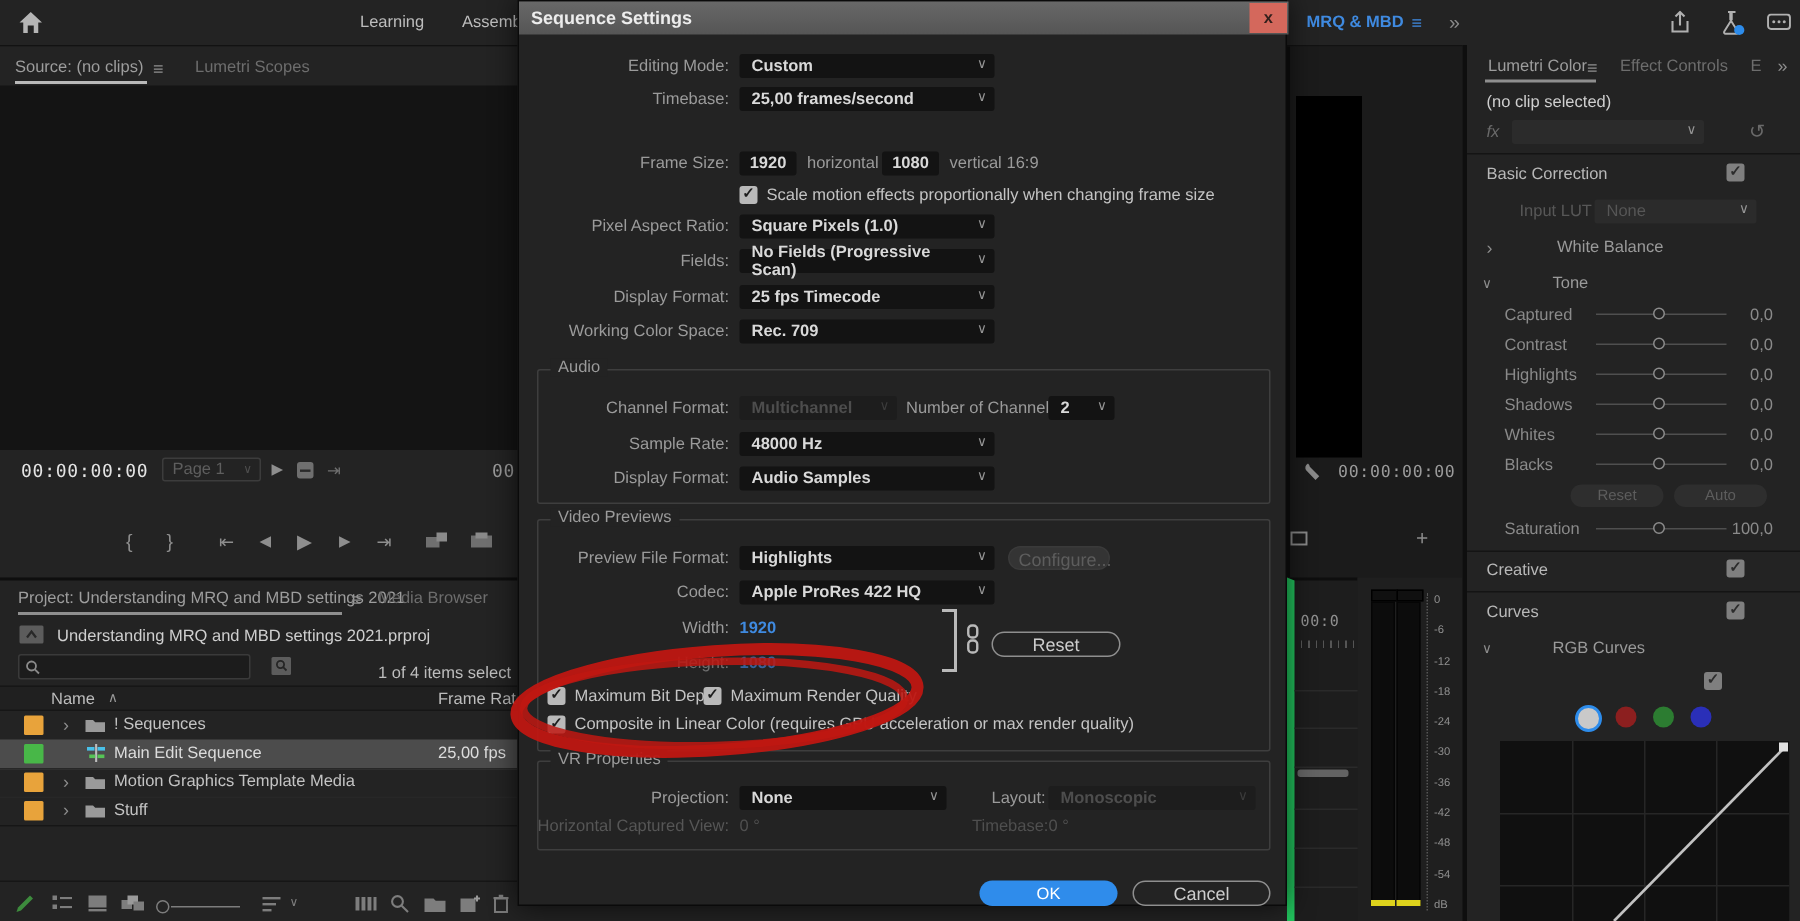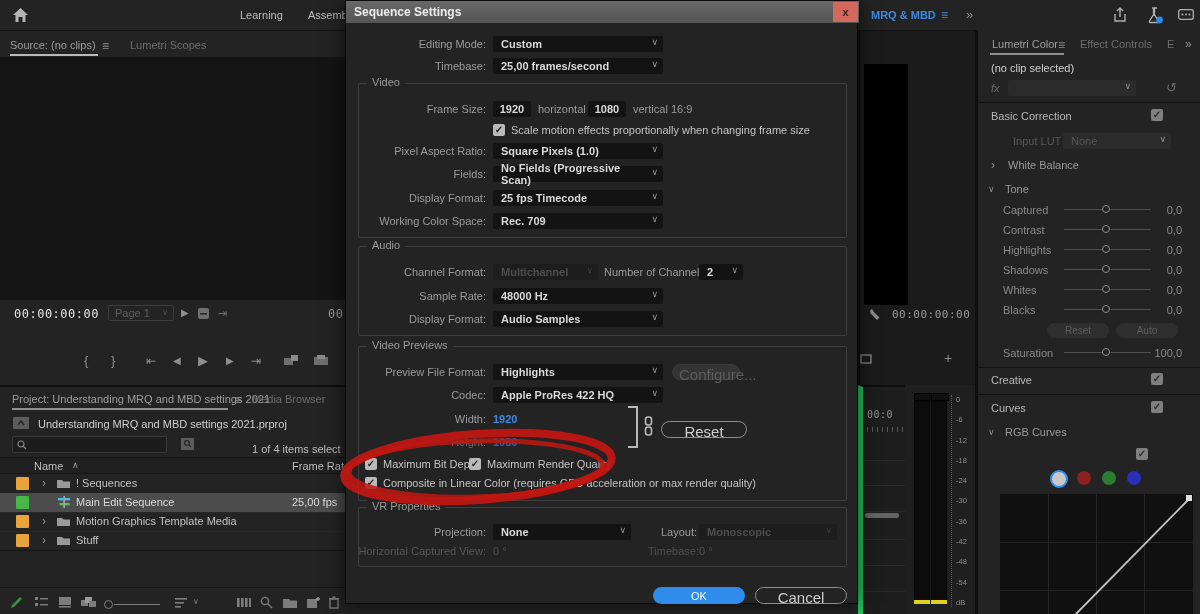--- a/index.html
+++ b/index.html
@@ -33,38 +33,38 @@
   .dd.dis .cv{color:#3c3c3c;}
   .dd.lum{background:#2b2b2b;color:#565656;font-weight:normal;}
   .inp{position:absolute;top:1px;height:16px;background:#131313;border-radius:2px;box-sizing:border-box;
       text-align:center;line-height:16px;color:#d9d9d9;font-weight:bold;}
   .cb{position:absolute;width:12px;height:12px;background:#b9b9b9;border-radius:2px;color:#1d1d1d;
       font-size:10px;line-height:12px;text-align:center;font-weight:bold;}
   .cb.dim{background:#7f7f7f;color:#2c2c2c;}
   .grp{position:absolute;left:12px;width:489px;border:1px solid #3e3e3e;border-radius:2px;box-sizing:border-box;}
   .grp .cap{position:absolute;top:-8px;left:8px;background:#232323;padding:0 5px;color:#9b9b9b;}
   .pill{position:absolute;box-sizing:border-box;border:1px solid #8f8f8f;border-radius:9px;background:none;
-      color:#cdcdcd;text-align:center;font-size:15px;font-family:"Liberation Sans",sans-serif;}
+      color:#cdcdcd;text-align:center;font-size:12px;font-family:"Liberation Sans",sans-serif;}
   .pill.dis{border-color:#3a3a3a;background:#343434;color:#5d5d5d;}
   .blue{color:#3f8ae0;font-weight:bold;}
   .blue.dim{color:#35639c;}
   #ok-btn{position:absolute;left:307px;top:586px;width:92px;height:17px;border:none;border-radius:9px;
       background:#2f8ceb;color:#fff;font-size:11px;font-family:"Liberation Sans",sans-serif;}
   
   .panel-bg{background:#232323;}
   .well{background:#141414;}
   .icon{color:#8e8e8e;}
   .row{position:absolute;left:0;width:345px;height:19px;line-height:19px;color:#c3c3c3;border-bottom:1px solid #272727;}
   .row.sel{background:#4c4c4c;color:#dcdcdc;}
   .sw{position:absolute;left:16px;top:3px;width:13px;height:13px;border-radius:1px;}
   .sw.orange{background:#e8a33b;} .sw.green{background:#48b748;}
   
   #lumetri{position:absolute;left:975px;top:30px;width:225px;height:584px;background:#232323;border-left:3px solid #0e0e0e;box-sizing:border-box;}
   .lrow{position:absolute;left:0;width:225px;height:16px;line-height:16px;}
-  .ltxt{color:#9a9a9a;}
+  .ltxt{color:#9a9a9a;margin-left:30px;}
   .sld-track{position:absolute;left:86px;top:7px;width:87px;height:1px;background:#4f4f4f;}
   .sld-thumb{position:absolute;left:124px;top:3px;width:8px;height:8px;border:1px solid #8c8c8c;border-radius:50%;background:#232323;box-sizing:border-box;}
   .sld-val{position:absolute;left:176px;width:28px;text-align:right;color:#8a8a8a;}
   .divider{position:absolute;left:0;width:225px;height:1px;background:#141414;}
   .dot{position:absolute;width:14px;height:14px;border-radius:50%;}
   
   #meters{position:absolute;left:905px;top:385px;width:70px;height:229px;background:#1f1f1f;}
   .mbar{position:absolute;top:16px;width:16px;height:203px;background:#0c0c0c;border:1px solid #050505;box-sizing:border-box;}
   .myellow{position:absolute;width:16px;height:4px;background:#ded31c;}
   #mticks{position:absolute;left:46px;top:10px;width:24px;height:212px;display:flex;flex-direction:column;
@@ -415,23 +415,20 @@
     </div>
   </div>
   <div class="frow" style="top:56px">
     <div class="lb">Timebase:</div>
     <div class="dd" style="left:147px;width:170px">
       <span>25,00  frames/second</span>
       <span class="cv">∨</span>
     </div>
   </div>
 
-  <div class="grp" style="top:82px;height:155px">
-    <span class="cap">Video</span>
-  </div>
   <div class="frow" style="top:99px">
     <div class="lb">Frame Size:</div>
     <div class="inp" style="left:147px;width:38px">1920</div>
     <span class="abs" style="left:192px;color:#9b9b9b;line-height:18px">horizontal</span>
     <div class="inp" style="left:242px;width:38px">1080</div>
     <span class="abs" style="left:287px;color:#9b9b9b;line-height:18px">vertical</span>
     <span class="abs" style="left:325px;color:#9b9b9b;line-height:18px">16:9</span>
   </div>
   <div class="frow" style="top:120px">
     <span class="cb" style="left:147px;top:3px"><span>✓</span></span>

